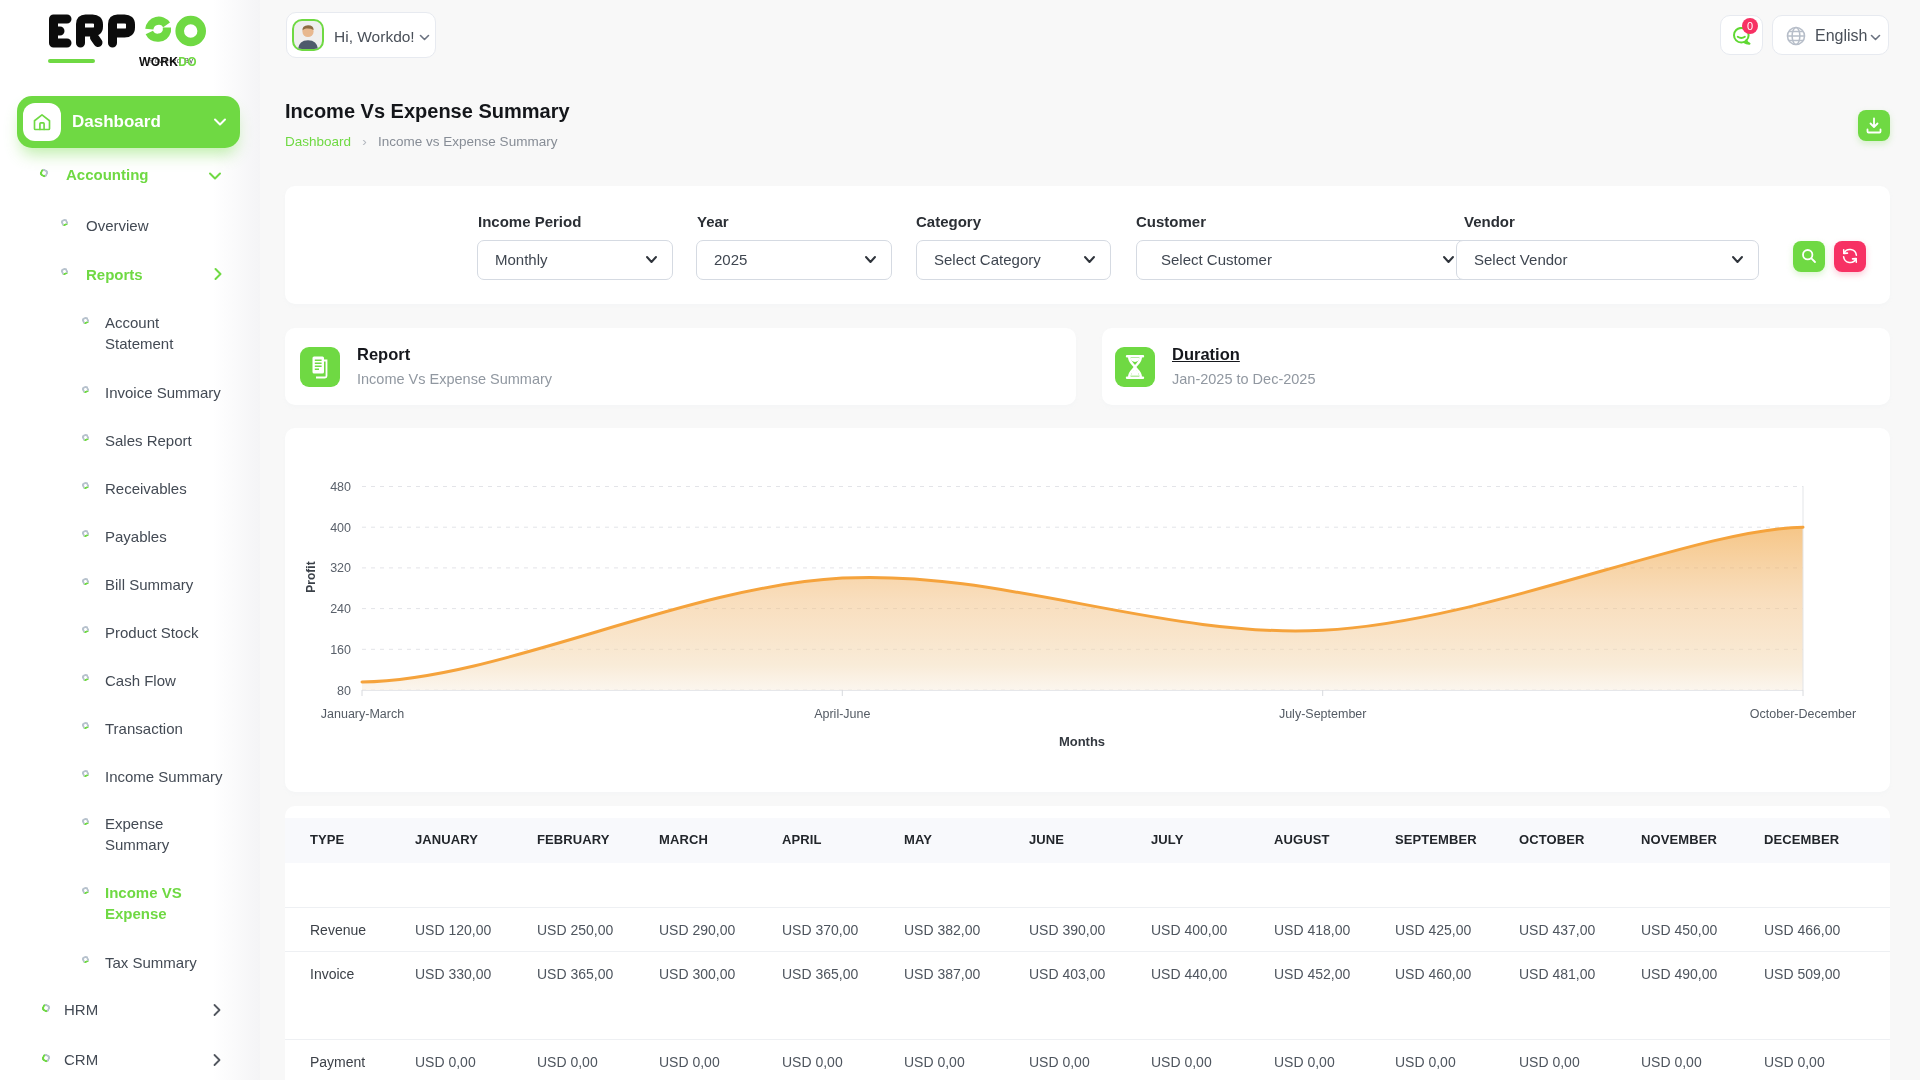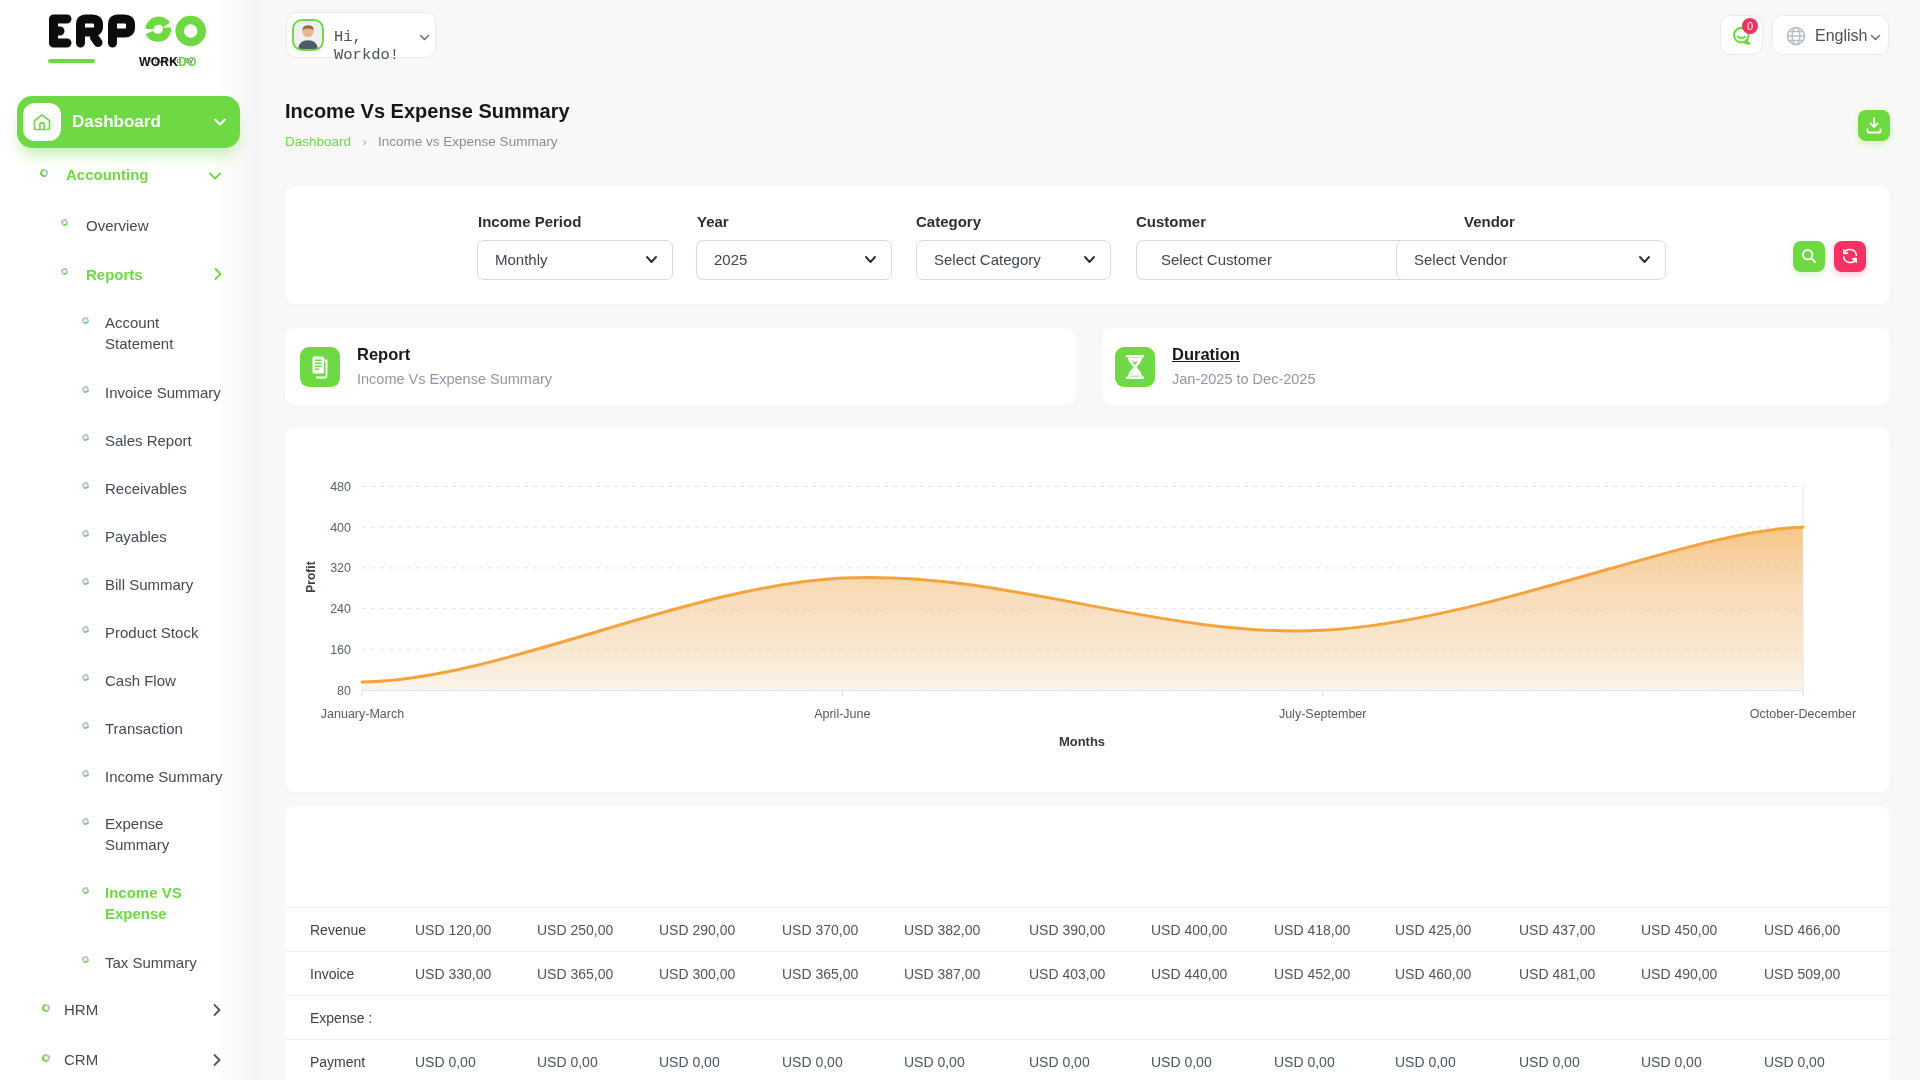--- a/index.html
+++ b/index.html
@@ -101,21 +101,21 @@
           <rect x="2" y="2" width="28" height="28" rx="8"></rect>
         </clipPath>
       </defs>
     <rect x="1" y="1" width="30" height="30" rx="9" fill="#efefef" stroke="#6fd943" stroke-width="2"></rect>
     <g clip-path="url(#avc)">
       <circle cx="16" cy="12.5" r="5.6" fill="#e8b88f"></circle>
       <path d="M10.5,11.5 Q10,6.5 16,6.3 Q21.8,6.5 21.6,11 Q18,9.2 14,9.6 Q11.5,10 10.5,11.5Z" fill="#8d6b42"></path>
       <path d="M6,30 Q7,21.5 16,21.3 Q25,21.5 26,30 Z" fill="#4e5a6b"></path>
     </g>
   </svg>
-  <div class="abs" style="left:47px;top:15px;font-size:15.5px;color:#4a5059;font-family:Liberation Mono, monospace;">Hi, Workdo!</div>
+  <div class="abs" style="left:47px;top:15px;font-size:15.5px;color:#4a5059;">Hi, Workdo!</div>
   <svg class="chev" style="left:132px;top:20px" width="11" height="9" viewBox="0 0 11 9" fill="none" stroke="#6b7280" stroke-width="1.6" stroke-linecap="round" stroke-linejoin="round">
       <path d="M1.5,2.5 L5.5,6.5 L9.5,2.5"></path>
     </svg>
 </div>
 
 <div class="pillbtn" style="left:1720px;top:15px;width:43px;height:40px;">
   <svg class="abs" style="left:11px;top:11px" width="20" height="19" viewBox="0 0 20 19" fill="none" stroke="#5fd831" stroke-width="2" stroke-linecap="round" stroke-linejoin="round">
     <circle cx="9.3" cy="8.2" r="7.3"></circle>
     <path d="M14.2,13.4 C15,15 16.2,16.1 17.5,16.7 C15.5,16.8 13.6,16.2 12.1,15.1"></path>
     <path d="M5.7,9.7 q3.6,2.6 7.2,0" stroke-width="1.8"></path>
@@ -154,21 +154,21 @@
       </svg></div>
   <div class="fsel" style="left:411px;width:196px;">2025<svg width="13" height="11" viewBox="0 0 13 11" fill="none" stroke="#2f343b" stroke-width="2" stroke-linecap="round" stroke-linejoin="round">
         <path d="M2,3 L6.5,8 L11,3"></path>
       </svg></div>
   <div class="fsel" style="left:631px;width:195px;">Select Category<svg width="13" height="11" viewBox="0 0 13 11" fill="none" stroke="#2f343b" stroke-width="2" stroke-linecap="round" stroke-linejoin="round">
         <path d="M2,3 L6.5,8 L11,3"></path>
       </svg></div>
   <div class="fsel" style="left:851px;width:334px;padding-left:24px;">Select Customer<svg width="13" height="11" viewBox="0 0 13 11" fill="none" stroke="#2f343b" stroke-width="2" stroke-linecap="round" stroke-linejoin="round">
         <path d="M2,3 L6.5,8 L11,3"></path>
       </svg></div>
-  <div class="fsel" style="left:1111px;width:270px;">Select Vendor<svg width="13" height="11" viewBox="0 0 13 11" fill="none" stroke="#2f343b" stroke-width="2" stroke-linecap="round" stroke-linejoin="round">
+  <div class="fsel" style="left:1171px;width:303px;">Select Vendor<svg width="13" height="11" viewBox="0 0 13 11" fill="none" stroke="#2f343b" stroke-width="2" stroke-linecap="round" stroke-linejoin="round">
         <path d="M2,3 L6.5,8 L11,3"></path>
       </svg></div>
   <div class="greenbtn" style="left:1508px;top:55px;width:32px;height:31px;">
     <svg class="abs" style="left:8px;top:7px" width="16" height="16" viewBox="0 0 16 16" fill="none" stroke="#fff" stroke-width="1.8" stroke-linecap="round">
         <circle cx="6.7" cy="6.7" r="4.7"></circle>
         <path d="M10.4,10.4 L14,14"></path>
       </svg>
   </div>
   <div class="pinkbtn" style="left:1549px;top:55px;width:32px;height:31px;">
     <svg class="abs" style="left:7px;top:6px" width="18" height="18" viewBox="0 0 24 24" fill="none" stroke="#fff" stroke-width="2.1" stroke-linecap="round" stroke-linejoin="round">
@@ -242,20 +242,35 @@
       <text x="77.5" y="290">January-March</text>
       <text x="557.3" y="290">April-June</text>
       <text x="1037.7" y="290">July-September</text>
       <text x="1518" y="290">October-December</text>
     </g>
     <text x="797" y="318" font-size="13" font-weight="bold" fill="#33383f" text-anchor="middle">Months</text>
   </svg>
 </div>
 
 <div class="tbl">
+  <div class="trow thead" style="top:12px;height:45px;">
+    <div class="c" style="left:25px">TYPE</div>
+    <div class="c" style="left:130px">JANUARY</div>
+    <div class="c" style="left:252px">FEBRUARY</div>
+    <div class="c" style="left:374px">MARCH</div>
+    <div class="c" style="left:497px">APRIL</div>
+    <div class="c" style="left:619px">MAY</div>
+    <div class="c" style="left:744px">JUNE</div>
+    <div class="c" style="left:866px">JULY</div>
+    <div class="c" style="left:989px">AUGUST</div>
+    <div class="c" style="left:1110px">SEPTEMBER</div>
+    <div class="c" style="left:1234px">OCTOBER</div>
+    <div class="c" style="left:1356px">NOVEMBER</div>
+    <div class="c" style="left:1479px">DECEMBER</div>
+  </div>
   <div class="trow bline" style="top:101px;">
     <div class="c" style="left:25px;color:#3c4148">Revenue</div>
     <div class="c" style="left:130px">USD 120,00</div>
     <div class="c" style="left:252px">USD 250,00</div>
     <div class="c" style="left:374px">USD 290,00</div>
     <div class="c" style="left:497px">USD 370,00</div>
     <div class="c" style="left:619px">USD 382,00</div>
     <div class="c" style="left:744px">USD 390,00</div>
     <div class="c" style="left:866px">USD 400,00</div>
     <div class="c" style="left:989px">USD 418,00</div>
@@ -271,23 +286,20 @@
     <div class="c" style="left:374px">USD 300,00</div>
     <div class="c" style="left:497px">USD 365,00</div>
     <div class="c" style="left:619px">USD 387,00</div>
     <div class="c" style="left:744px">USD 403,00</div>
     <div class="c" style="left:866px">USD 440,00</div>
     <div class="c" style="left:989px">USD 452,00</div>
     <div class="c" style="left:1110px">USD 460,00</div>
     <div class="c" style="left:1234px">USD 481,00</div>
     <div class="c" style="left:1356px">USD 490,00</div>
     <div class="c" style="left:1479px">USD 509,00</div>
-  </div>
-  <div class="trow bline" style="top:189px;">
-    <div class="c" style="left:25px;color:#3c4148">Expense :</div>
   </div>
   <div class="trow bline" style="top:233px;">
     <div class="c" style="left:25px;color:#3c4148">Payment</div>
     <div class="c" style="left:130px">USD 0,00</div>
     <div class="c" style="left:252px">USD 0,00</div>
     <div class="c" style="left:374px">USD 0,00</div>
     <div class="c" style="left:497px">USD 0,00</div>
     <div class="c" style="left:619px">USD 0,00</div>
     <div class="c" style="left:744px">USD 0,00</div>
     <div class="c" style="left:866px">USD 0,00</div>

